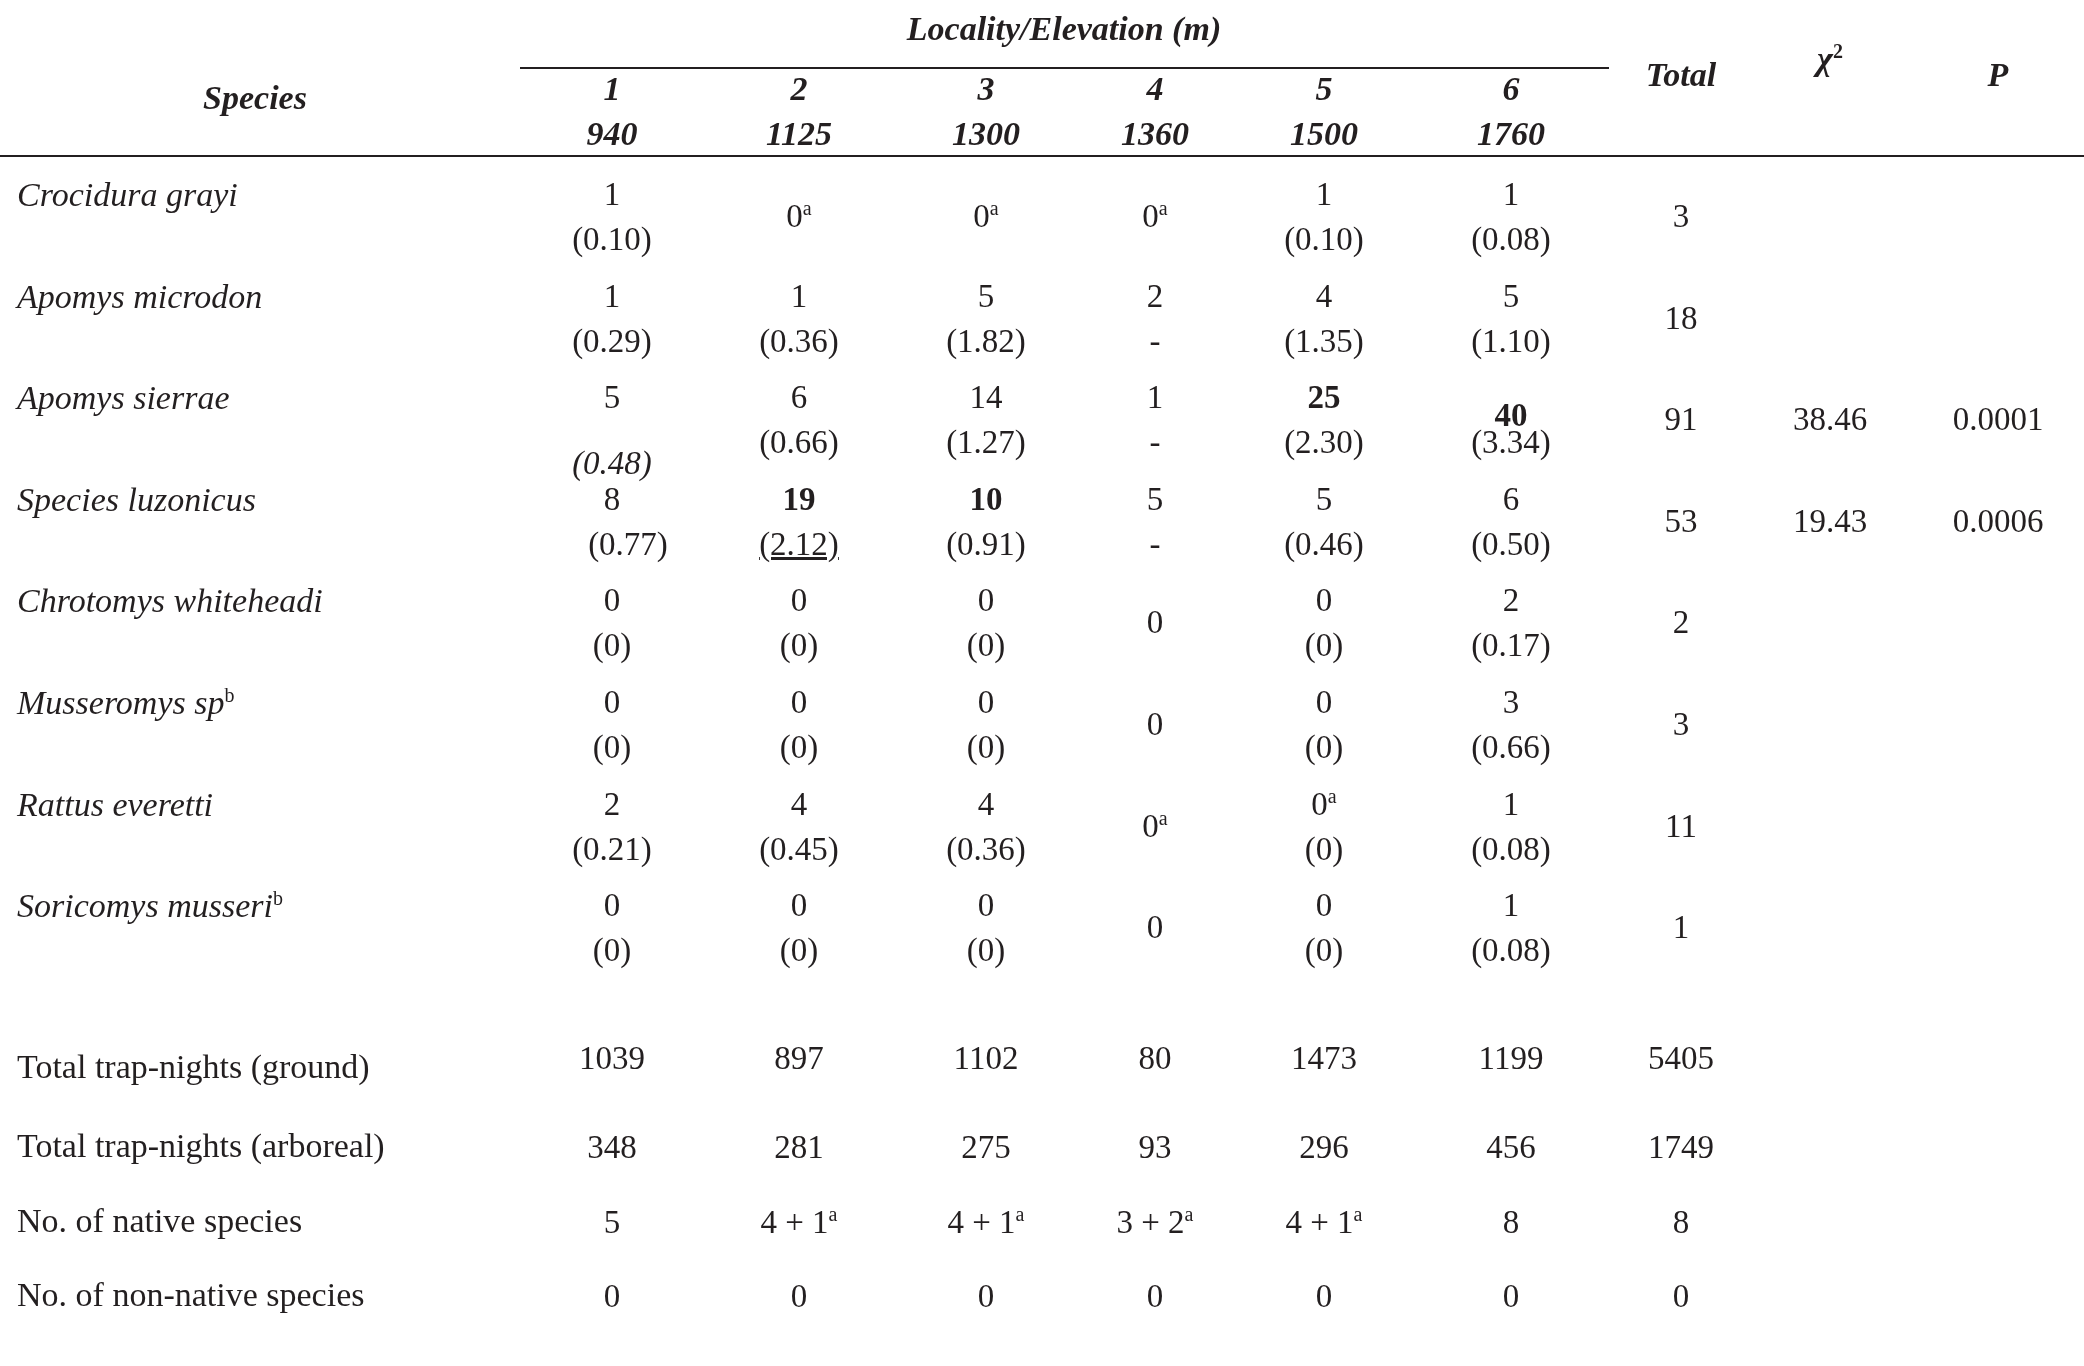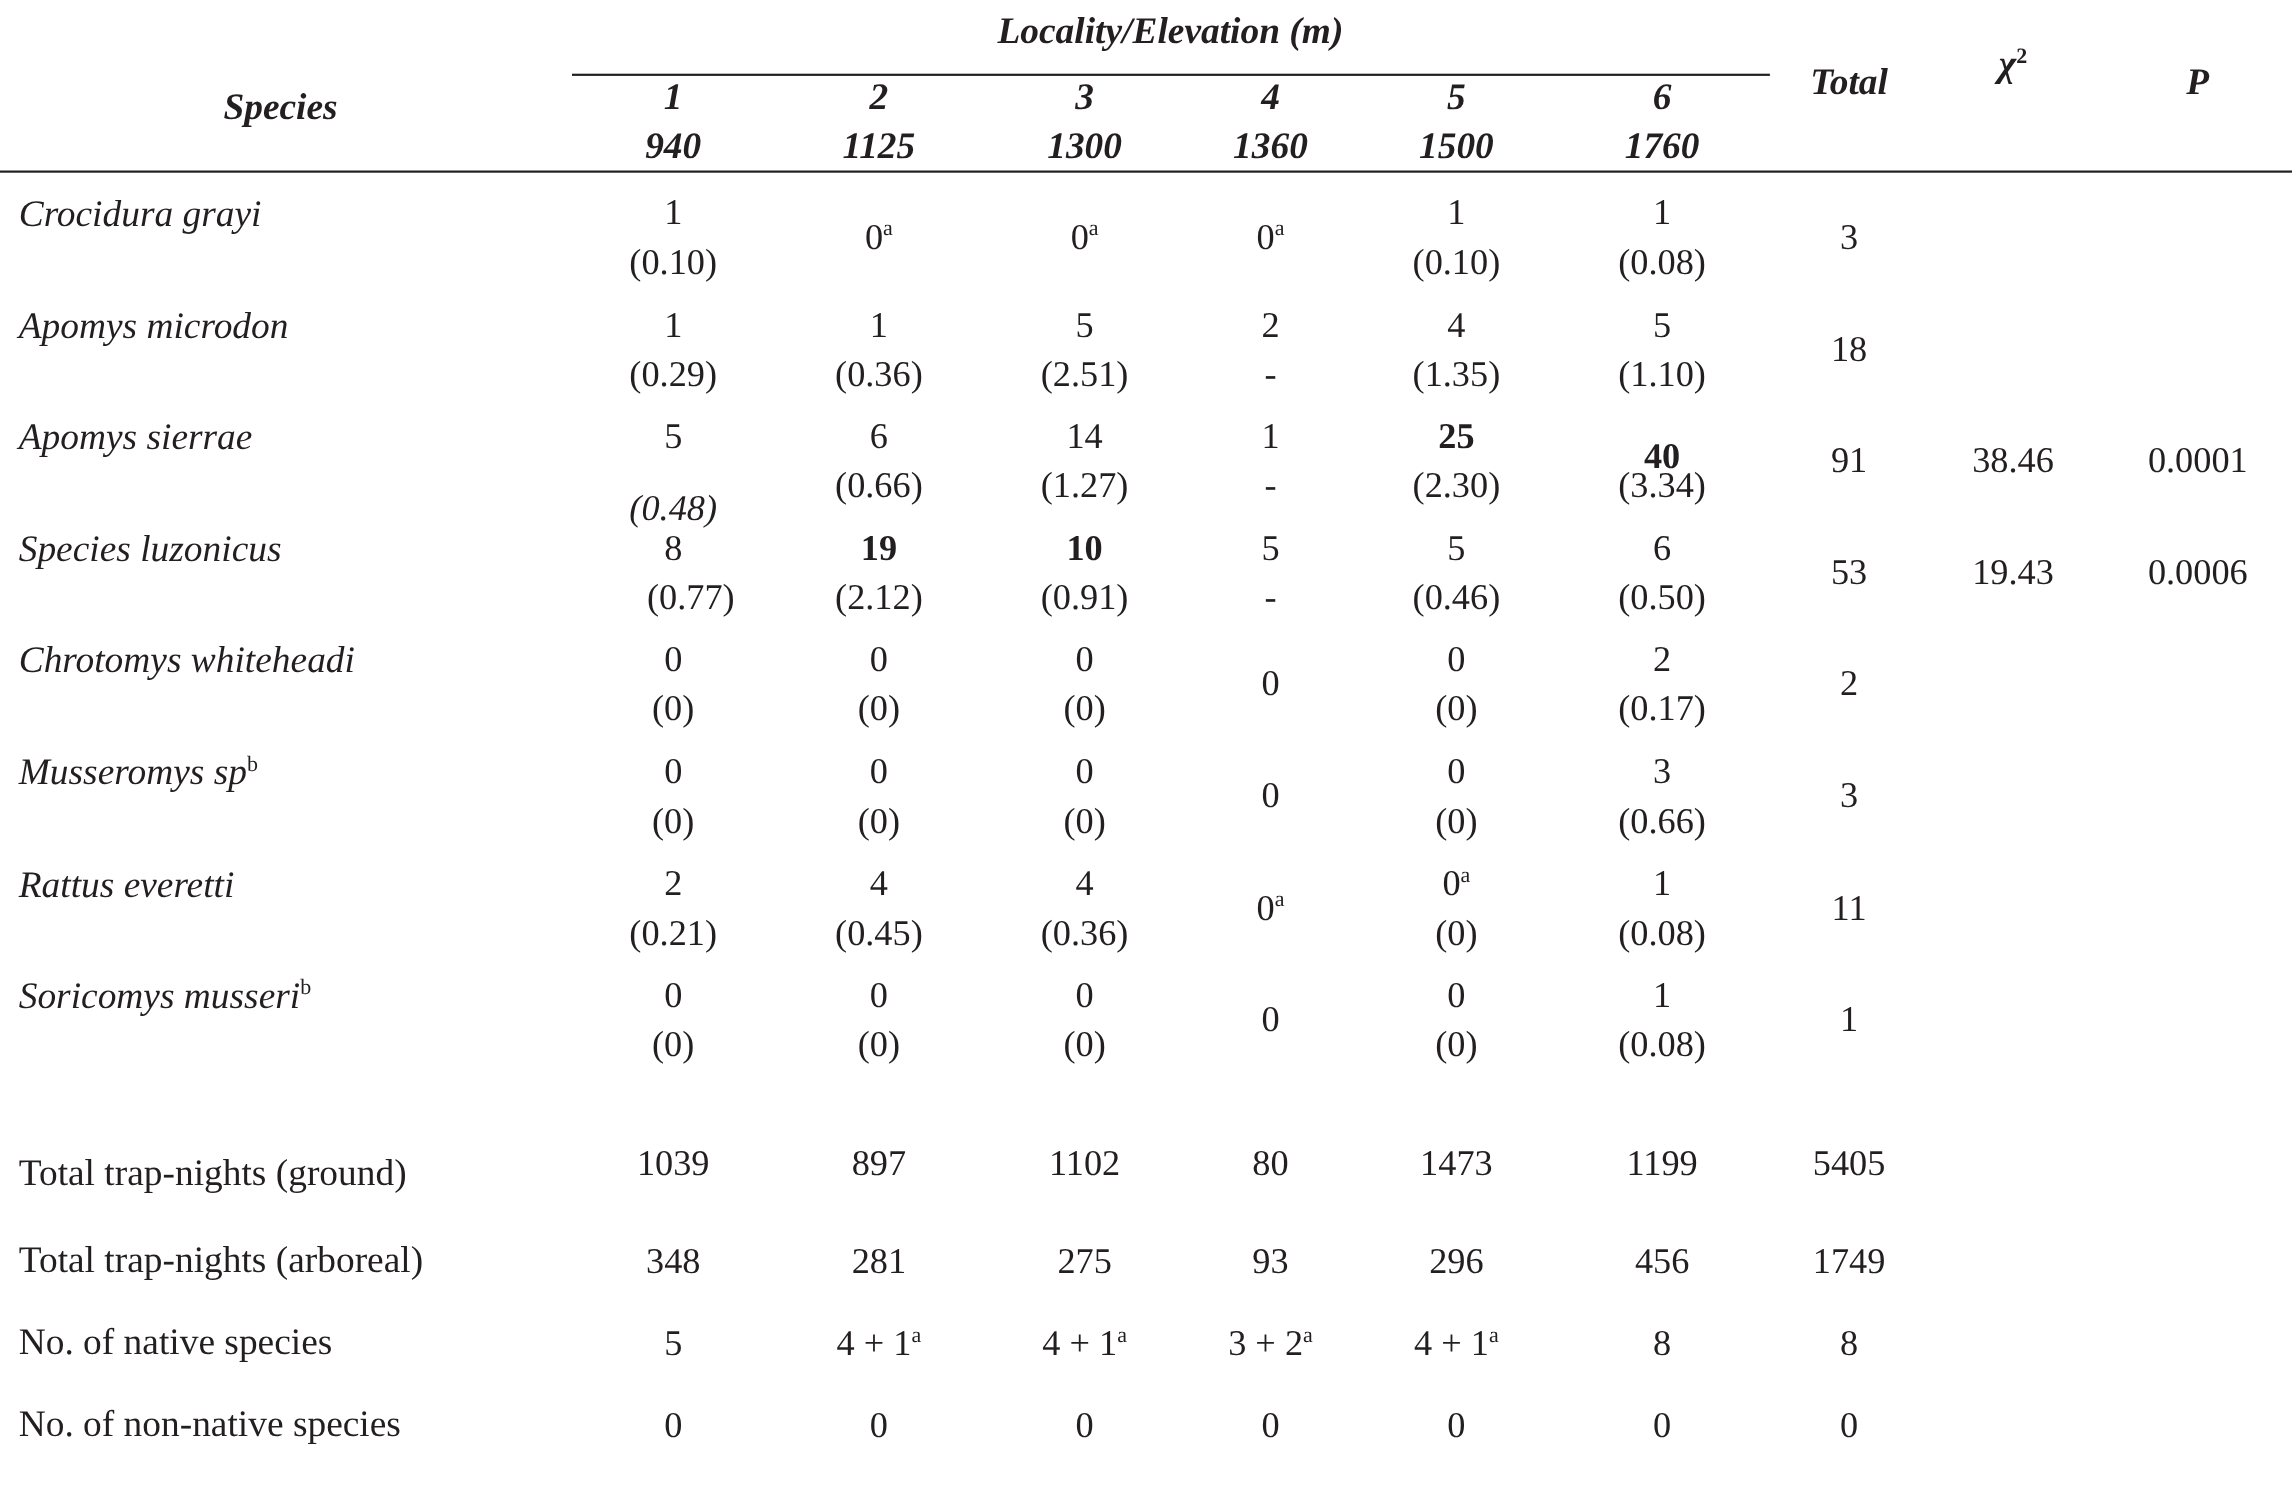--- a/index.html
+++ b/index.html
@@ -60,21 +60,21 @@
         <div class="cell" style="left:1511px; top:217px;">(0.08)</div>
         <div class="cell" style="left:1681px; top:194px;">3</div>
       </div>
       <div>
         <div class="species" style="top:277.6px;">Apomys microdon</div>
         <div class="cell" style="left:612px; top:273.6px;">1</div>
         <div class="cell" style="left:612px; top:318.6px;">(0.29)</div>
         <div class="cell" style="left:799px; top:273.6px;">1</div>
         <div class="cell" style="left:799px; top:318.6px;">(0.36)</div>
         <div class="cell" style="left:986px; top:273.6px;">5</div>
-        <div class="cell" style="left:986px; top:318.6px;">(2.51)</div>
+        <div class="cell" style="left:986px; top:318.6px;">(1.82)</div>
         <div class="cell" style="left:1155px; top:273.6px;">2</div>
         <div class="cell" style="left:1155px; top:318.6px;">-</div>
         <div class="cell" style="left:1324px; top:273.6px;">4</div>
         <div class="cell" style="left:1324px; top:318.6px;">(1.35)</div>
         <div class="cell" style="left:1511px; top:273.6px;">5</div>
         <div class="cell" style="left:1511px; top:318.6px;">(1.10)</div>
         <div class="cell" style="left:1681px; top:295.6px;">18</div>
       </div>
       <div>
         <div class="species" style="top:379.2px;">Apomys sierrae</div>
@@ -92,21 +92,21 @@
         <div class="cell" style="left:1511px; top:420.2px;">(3.34)</div>
         <div class="cell" style="left:1681px; top:397.2px;">91</div>
         <div class="cell" style="left:1830px; top:397.2px;">38.46</div>
         <div class="cell" style="left:1998px; top:397.2px;">0.0001</div>
       </div>
       <div>
         <div class="species" style="top:480.79999999999995px;">Species luzonicus</div>
         <div class="cell" style="left:612px; top:476.79999999999995px;">8</div>
         <div class="cell" style="left:612px; top:521.8px;margin-left:16px;">(0.77)</div>
         <div class="cell b" style="left:799px; top:476.79999999999995px;">19</div>
-        <div class="cell" style="left:799px; top:521.8px;">(2.12)</div>
+        <div class="cell" style="left:799px; top:521.8px;text-decoration:underline;">(2.12)</div>
         <div class="cell b" style="left:986px; top:476.79999999999995px;">10</div>
         <div class="cell" style="left:986px; top:521.8px;">(0.91)</div>
         <div class="cell" style="left:1155px; top:476.79999999999995px;">5</div>
         <div class="cell" style="left:1155px; top:521.8px;">-</div>
         <div class="cell" style="left:1324px; top:476.79999999999995px;">5</div>
         <div class="cell" style="left:1324px; top:521.8px;">(0.46)</div>
         <div class="cell" style="left:1511px; top:476.79999999999995px;">6</div>
         <div class="cell" style="left:1511px; top:521.8px;">(0.50)</div>
         <div class="cell" style="left:1681px; top:498.79999999999995px;">53</div>
         <div class="cell" style="left:1830px; top:498.79999999999995px;">19.43</div>

